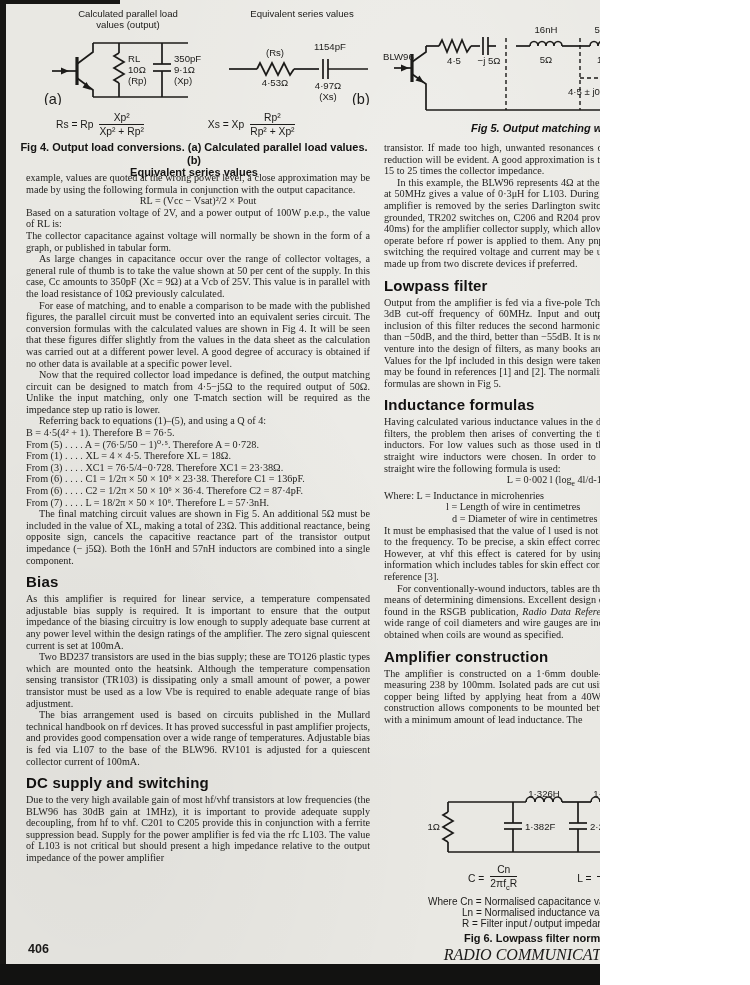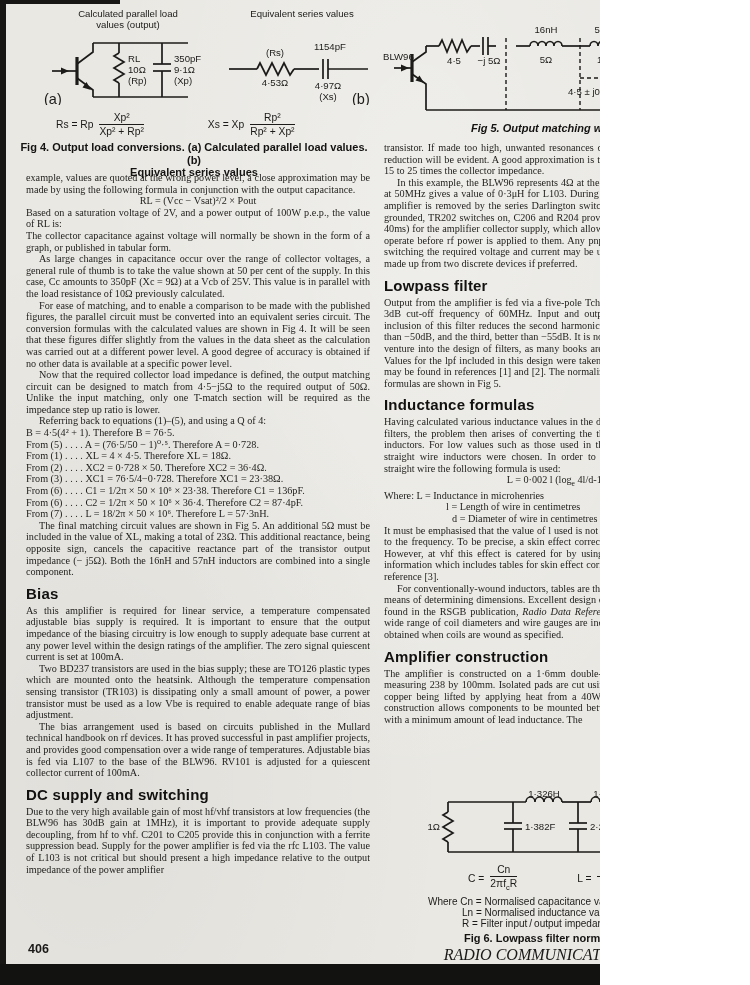--- a/index.html
+++ b/index.html
@@ -214,21 +214,20 @@
     <p class="eqc">RL = (Vcc − Vsat)²/2 × Pout</p>
     <p>Based on a saturation voltage of 2V, and a power output of 100W p.e.p., the value of RL is:</p>
     <p>The collector capacitance against voltage will normally be shown in the form of a graph, or published in tabular form.</p>
     <p class="ind">As large changes in capacitance occur over the range of collector voltages, a general rule of thumb is to take the value shown at 50 per cent of the supply. In this case, Cc amounts to 350pF (Xc = 9Ω) at a Vcb of 25V. This value is in parallel with the load resistance of 10Ω previously calculated.</p>
     <p class="ind">For ease of matching, and to enable a comparison to be made with the published figures, the parallel circuit must be converted into an equivalent series circuit. The conversion formulas with the calculated values are shown in Fig 4. It will be seen that these figures differ slightly from the values in the data sheet as the calculation was carried out at a different power level. A good degree of accuracy is obtained if no other data is available at a specific power level.</p>
     <p class="ind">Now that the required collector load impedance is defined, the output matching circuit can be designed to match from 4·5−j5Ω to the required output of 50Ω. Unlike the input matching, only one T-match section will be required as the impedance step up ratio is lower.</p>
     <p class="ind">Referring back to equations (1)–(5), and using a Q of 4:</p>
     <p class="eql">B = 4·5(4² + 1). Therefore B = 76·5.</p>
     <p class="eql">From (5) . . . . A = (76·5/50 − 1)⁰·⁵. Therefore A = 0·728.</p>
     <p class="eql">From (1) . . . . XL = 4 × 4·5. Therefore XL = 18Ω.</p>
-    <p class="eql">From (2) . . . . XC2 = 0·728 × 50. Therefore XC2 = 36·4Ω.</p>
     <p class="eql">From (3) . . . . XC1 = 76·5/4−0·728. Therefore XC1 = 23·38Ω.</p>
     <p class="eql">From (6) . . . . C1 = 1/2π × 50 × 10⁶ × 23·38. Therefore C1 = 136pF.</p>
     <p class="eql">From (6) . . . . C2 = 1/2π × 50 × 10⁶ × 36·4. Therefore C2 = 87·4pF.</p>
     <p class="eql">From (7) . . . . L = 18/2π × 50 × 10⁶. Therefore L = 57·3nH.</p>
     <p class="ind">The final matching circuit values are shown in Fig 5. An additional 5Ω must be included in the value of XL, making a total of 23Ω. This additional reactance, being opposite sign, cancels the capacitive reactance part of the transistor output impedance (− j5Ω). Both the 16nH and 57nH inductors are combined into a single component.</p>
     <h2 class="sect">Bias</h2>
     <p>As this amplifier is required for linear service, a temperature compensated adjustable bias supply is required. It is important to ensure that the output impedance of the biasing circuitry is low enough to supply adequate base current at any power level within the design ratings of the amplifier. The zero signal quiescent current is set at 100mA.</p>
     <p class="ind">Two BD237 transistors are used in the bias supply; these are TO126 plastic types which are mounted onto the heatsink. Although the temperature compensation sensing transistor (TR103) is dissipating only a small amount of power, a power transistor must be used as a low Vbe is required to enable adequate range of bias adjustment.</p>
     <p class="ind">The bias arrangement used is based on circuits published in the Mullard technical handbook on rf devices. It has proved successful in past amplifier projects, and provides good compensation over a wide range of temperatures. Adjustable bias is fed via L107 to the base of the BLW96. RV101 is adjusted for a quiescent collector current of 100mA.</p>
     <h2 class="sect">DC supply and switching</h2>

